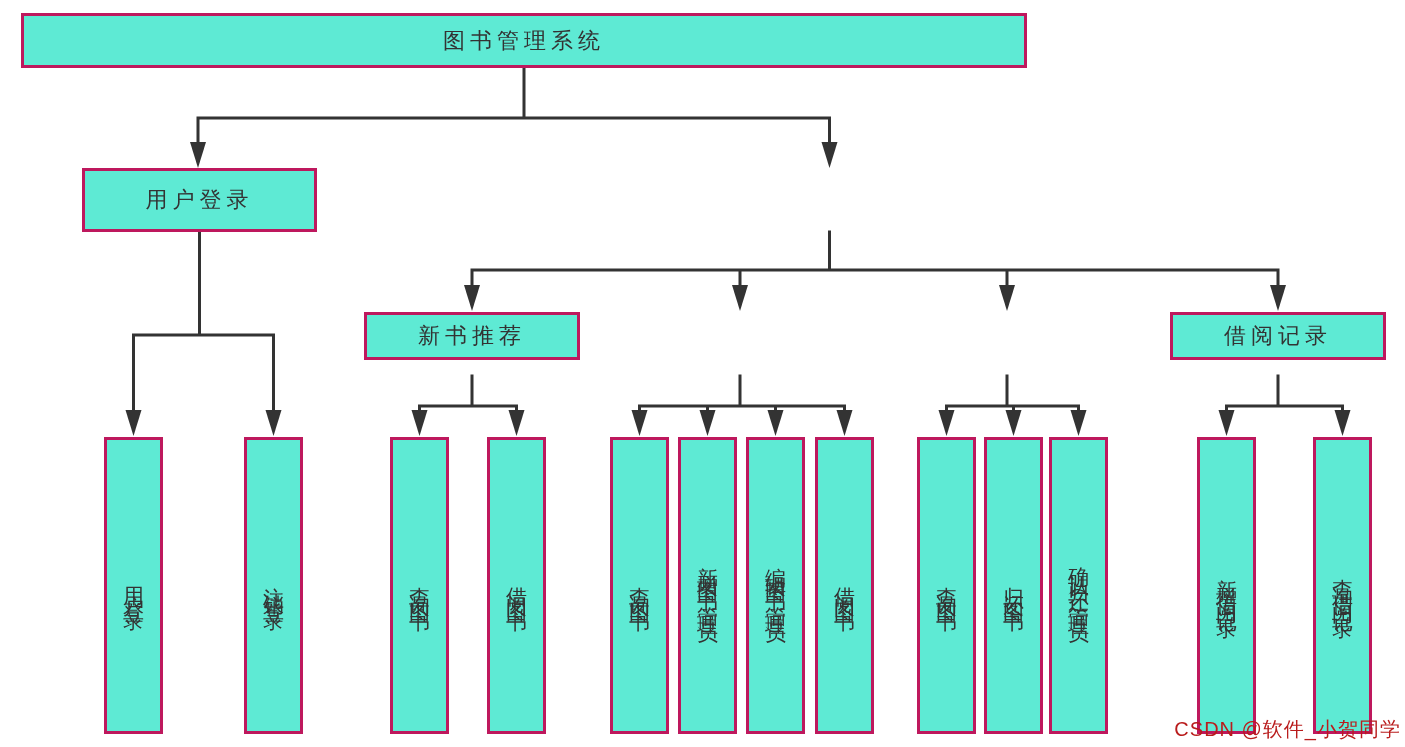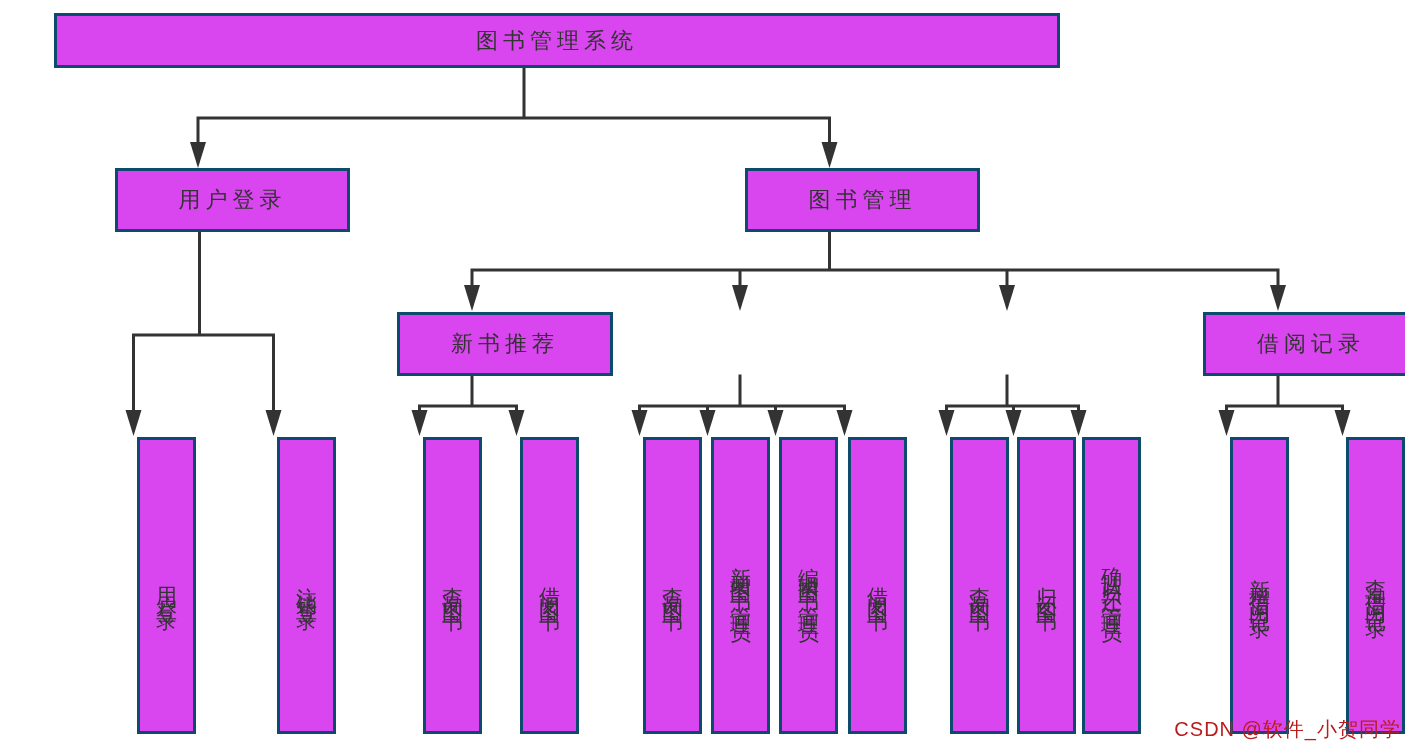--- a/index.html
+++ b/index.html
@@ -13,43 +13,42 @@
     overflow: hidden;
   }
   .connectors {
     position: absolute;
     left: 0; top: 0;
     z-index: 1;
   }
   .box {
     position: absolute;
     box-sizing: border-box;
-    border: 3px solid #0c4a6e;
-    background: #d946ef;
+    border: 3px solid #be185d;
+    background: #5eead4;
     display: flex;
     align-items: center;
     justify-content: center;
     z-index: 2;
     font-size: 22px;
     letter-spacing: 5px;
     color: #333333;
     white-space: nowrap;
-    margin-left: 33px;
   }
   .vbox {
     writing-mode: vertical-rl;
     text-orientation: mixed;
     font-size: 21px;
     letter-spacing: 8px;
     white-space: nowrap;
   }
   .root   { left: 21px;  top: 13px;  width: 1006px; height: 55px; }
   .l2a    { left: 82px;  top: 168px; width: 235px;  height: 64px; }
   .l2b    { left: 712px; top: 168px; width: 235px;  height: 64px; }
-  .l3     { top: 312px; height: 64px; width: 216px; }
+  .l3     { top: 312px; height: 48px; width: 216px; }
   .l3a    { left: 364px; }
   .l3b    { left: 632px; }
   .l3c    { left: 899px; }
   .l3d    { left: 1170px; }
   .leaf   { top: 437px; height: 297px; width: 59px; }
   .lf1  { left: 104px; }  .lf2  { left: 244px; }
   .lf3  { left: 390px; }  .lf4  { left: 487px; }
   .lf5  { left: 610px; }  .lf6  { left: 678px; }
   .lf7  { left: 746px; }  .lf8  { left: 815px; }
   .lf9  { left: 917px; }  .lf10 { left: 984px; }
@@ -110,23 +109,20 @@
     </g>
   </svg>
 
   <div class="box root">
     <span>图书管理系统</span>
   </div>
 
   <div class="box l2a">
     <span>用户登录</span>
   </div>
-  <div class="box l2b">
-    <span>图书管理</span>
-  </div>
 
   <div class="box l3 l3a">
     <span>新书推荐</span>
   </div>
   <div class="box l3 l3d">
     <span>借阅记录</span>
   </div>
 
   <div class="box leaf vbox lf1">
     <span>用户登录</span>

